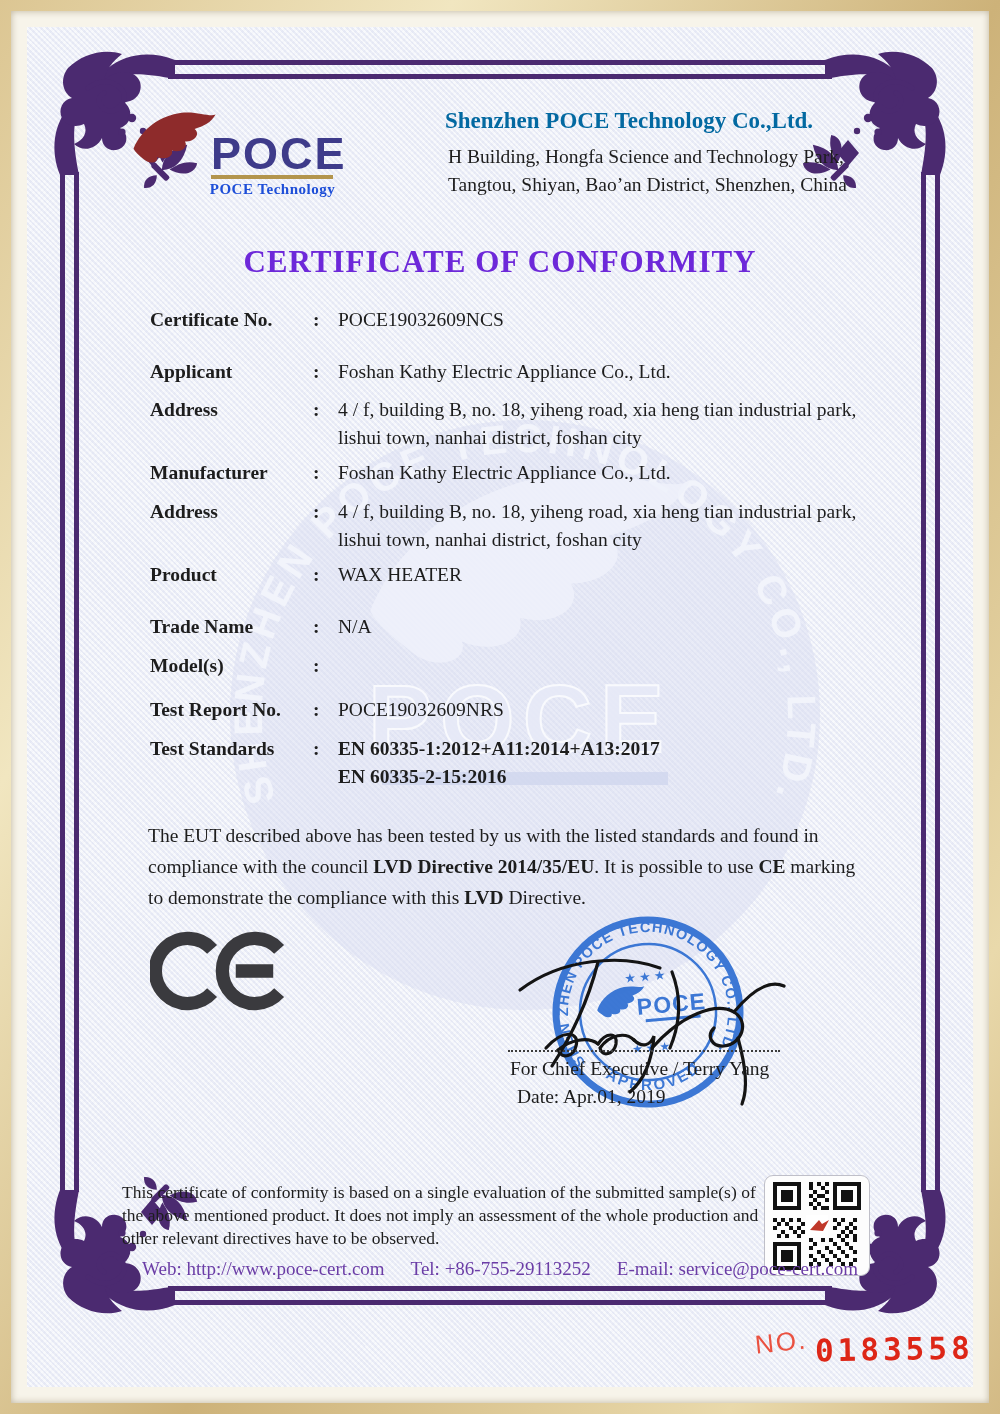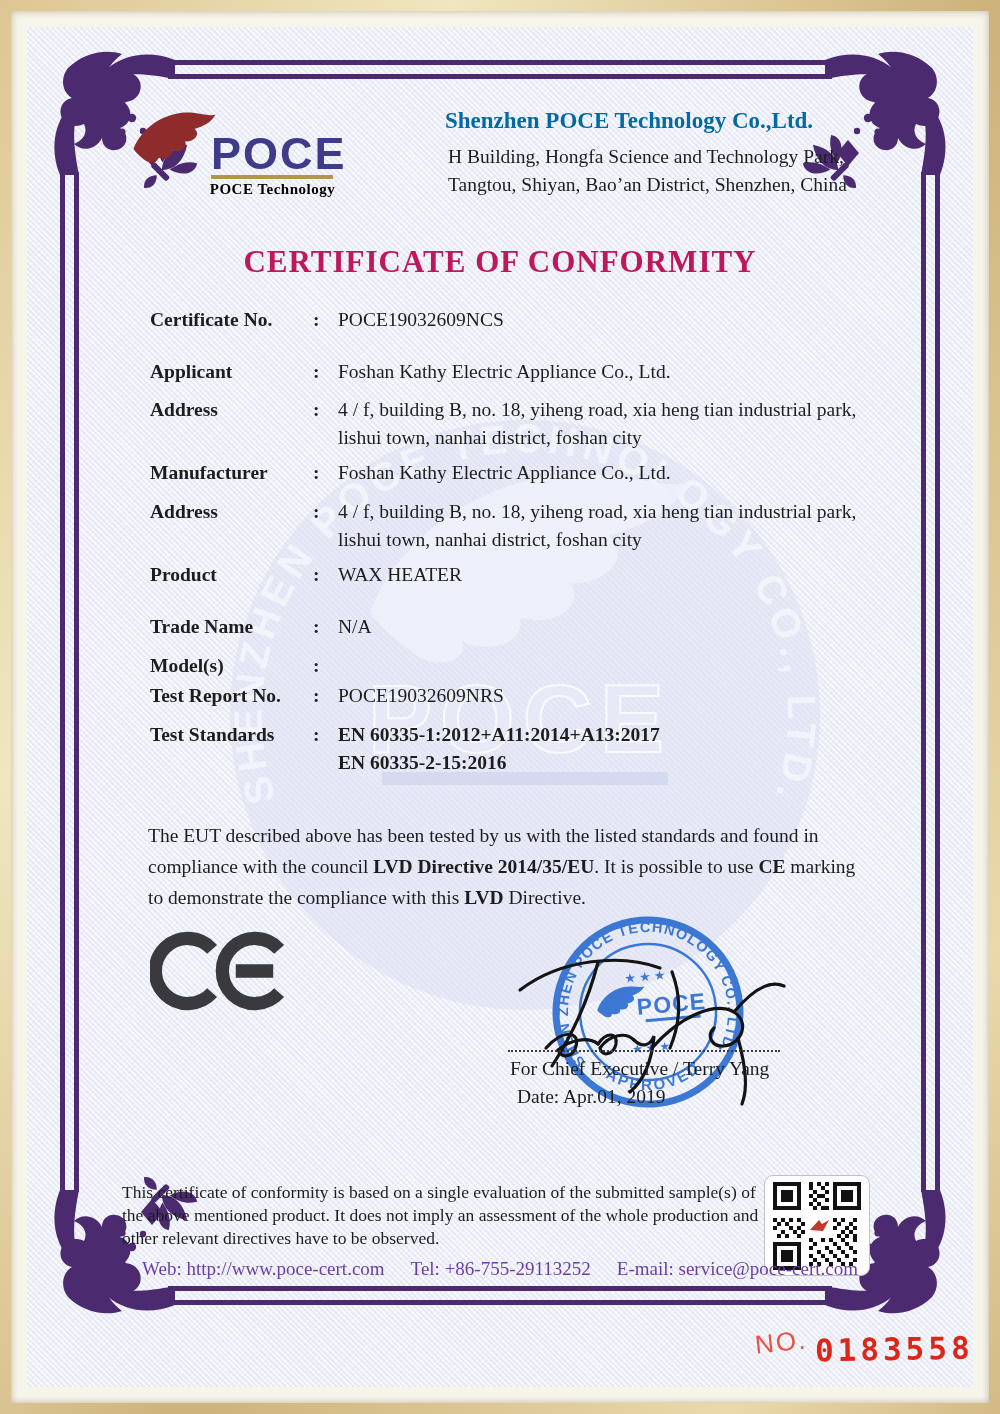--- a/index.html
+++ b/index.html
@@ -12,35 +12,35 @@
     repeating-linear-gradient(45deg, rgba(255,255,255,.45) 0 2px, rgba(223,227,242,.45) 2px 4px),
     repeating-linear-gradient(-45deg, rgba(255,255,255,.30) 0 2px, rgba(228,231,244,.30) 2px 4px),
     #eef0f8}
   .abs{position:absolute}
   svg{display:block}
   
   .brand-name{left:211px;top:128px;font-family:"Liberation Sans",sans-serif;
     font-weight:bold;font-size:45px;letter-spacing:2px;color:#3e3b8a}
   .brand-rule{left:211px;top:175px;width:122px;height:4px;background:#b3954d}
   .brand-tagline{left:200px;top:181px;width:145px;text-align:center;font-size:15px;
-    font-weight:bold;color:#000000;letter-spacing:.5px}
+    font-weight:bold;color:#1d4ed8;letter-spacing:.5px}
   .company-name{left:445px;top:108px;font-size:23px;font-weight:bold;color:#0369a1}
   .addr1{left:448px;top:146px;font-size:19.5px}
   .addr2{left:448px;top:174px;font-size:19.5px}
   
   .title{left:0;right:0;top:244px;text-align:center;font-size:31px;font-weight:bold;
-    letter-spacing:1px;color:#be185d}
+    letter-spacing:1px;color:#6d28d9}
   
   .fields{left:150px;top:306px;width:712px}
   .frow{display:flex;line-height:28px;font-size:19.5px}
   .flabel{width:163px;font-weight:bold;flex:none}
   .fcolon{width:25px;font-weight:bold;flex:none}
   .fvalue{flex:1;white-space:pre-line}
   .mb24{margin-bottom:24px}.mb11{margin-bottom:11px}.mb10{margin-bottom:10px}
-  .mb7{margin-bottom:7px}.mb6{margin-bottom:2px}
+  .mb7{margin-bottom:7px}.mb6{margin-bottom:16px}
   .boldval .fvalue{font-weight:bold}
   
   .statement{left:148px;top:820px;width:714px;font-size:19.5px;line-height:31px}
   .statement b{font-weight:bold}
   
   .sig-dots{left:508px;top:1036px;width:272px;height:14px;border-bottom:2.5px dotted #3c3c3c}
   .signatory{left:510px;top:1058px;font-size:19.5px}
   .dateline{left:517px;top:1086px;font-size:19.5px}
   
   .disclaimer{left:122px;top:1181px;width:642px;font-size:17.5px;line-height:23px}

